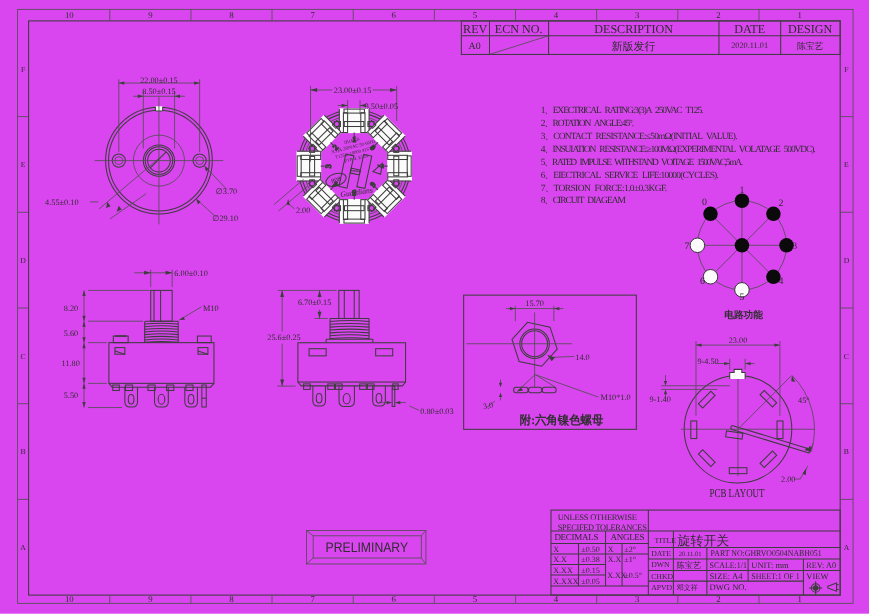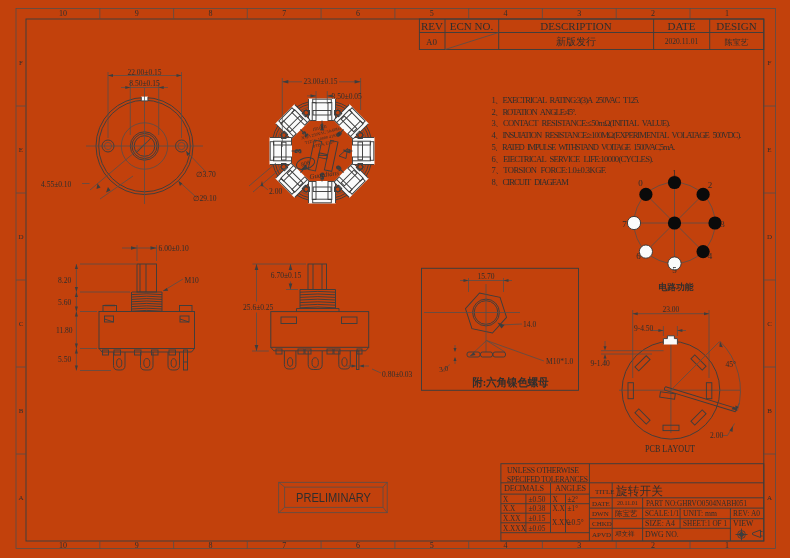--- a/index.html
+++ b/index.html
@@ -1,16 +1,16 @@
 <!DOCTYPE html>
 <html><head>
 <meta charset="utf-8">
 <style>
 html,body{margin:0;padding:0;}
-#page{position:relative;width:790px;height:558px;background:#c2410c;overflow:hidden;}
+#page{position:relative;width:790px;height:558px;background:#d946ef;overflow:hidden;}
 text{font-family:"Liberation Serif",serif;fill:#2e2e2e;}
 .ln{stroke:#3d3d3d;stroke-width:0.95;fill:none;}
 .lt{stroke:#4f4f4f;stroke-width:0.75;fill:none;}
 .ar{fill:#3d3d3d;stroke:none;}
 </style>
 </head>
 <body>
 <div id="page">
 <svg width="790" height="558" viewBox="0 0 790 558">
 

